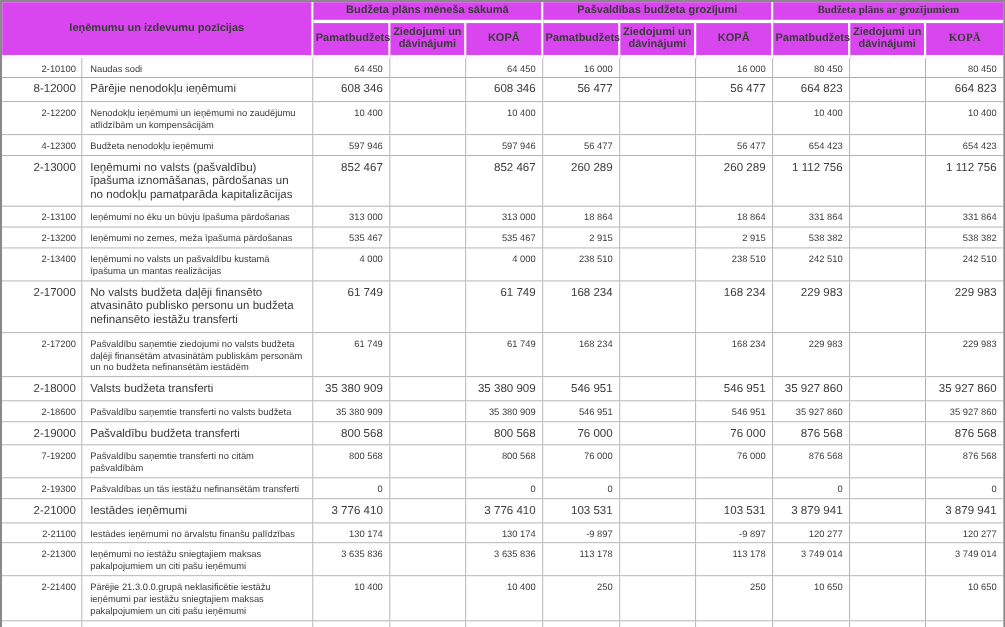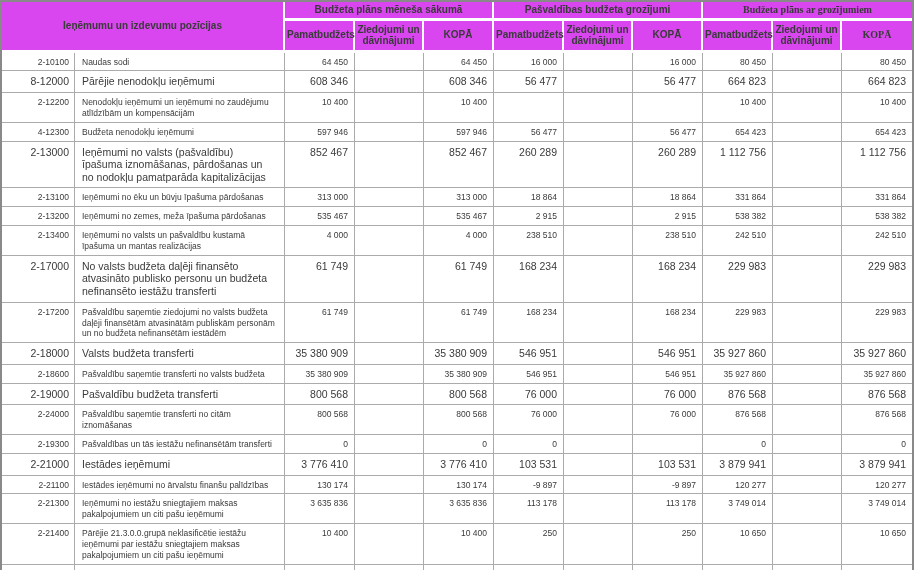--- a/index.html
+++ b/index.html
@@ -248,22 +248,22 @@
           <td class="val"></td>
           <td class="val">800 568</td>
           <td class="val">76 000</td>
           <td class="val"></td>
           <td class="val">76 000</td>
           <td class="val">876 568</td>
           <td class="val"></td>
           <td class="val last-col">876 568</td>
         </tr>
         <tr class="sub">
-    <td class="code">2-24000</td>
-    <td class="name">Pašvaldību saņemtie transferti no citām iznomāšanas</td>
+    <td class="code">7-19200</td>
+    <td class="name">Pašvaldību saņemtie transferti no citām pašvaldībām</td>
   <td class="val">800 568</td>
           <td class="val"></td>
           <td class="val">800 568</td>
           <td class="val">76 000</td>
           <td class="val"></td>
           <td class="val">76 000</td>
           <td class="val">876 568</td>
           <td class="val"></td>
           <td class="val last-col">876 568</td>
         </tr>

